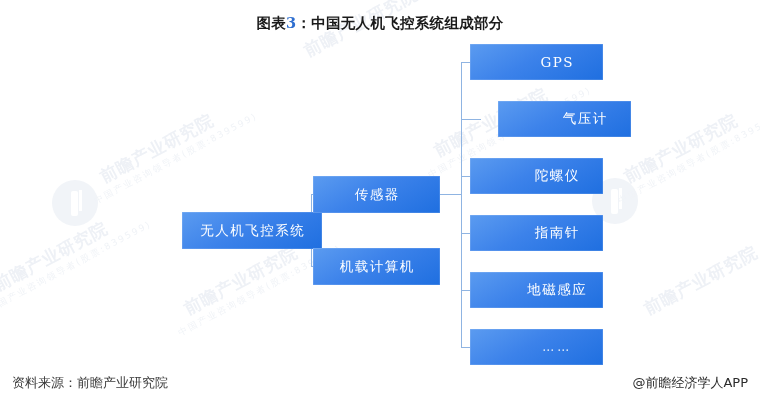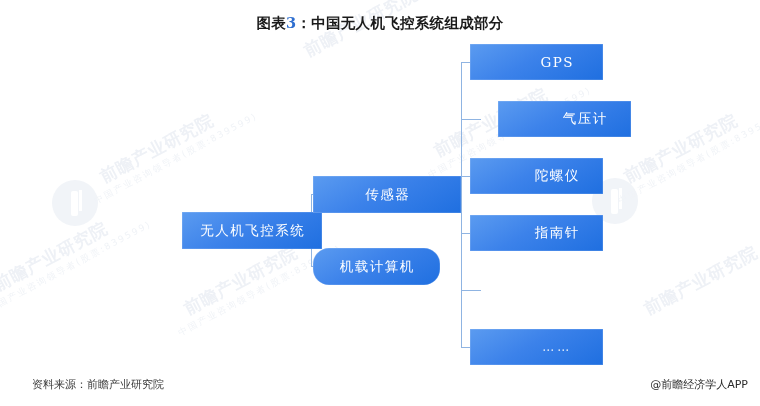--- a/index.html
+++ b/index.html
@@ -105,26 +105,25 @@
     position: absolute;
     background: #8fb4e2;
   }
   .line.h { height: 1.4px; }
   .line.v { width: 1.4px; }
 
   
   .footer {
     position: absolute;
     bottom: 14px;
-    font-size: 11px;
+    font-size: 13px;
     color: #3a3a3a;
     white-space: nowrap;
     z-index: 3;
     font-family: "DejaVu Sans", "Liberation Sans", sans-serif;
-    margin-left: 20px;
   }
   #source-note { left: 12px; }
   #app-credit  { right: 12px; color: #2b2b2b; }
 </style>
 </head>
 <body>
 
 <div id="watermark-layer">
   <div class="wm-logo" style="left:52px;  top:180px;"></div>
   <div class="wm-logo" style="left:592px; top:178px;"></div>
@@ -162,24 +161,25 @@
 
   <div class="line h" style="left:461px; top:62px;  width:20px;"></div>
   <div class="line h" style="left:461px; top:119px; width:20px;"></div>
   <div class="line h" style="left:461px; top:176px; width:20px;"></div>
   <div class="line h" style="left:461px; top:233px; width:20px;"></div>
   <div class="line h" style="left:461px; top:290px; width:20px;"></div>
   <div class="line h" style="left:461px; top:347px; width:20px;"></div>
 
   <div class="node root" style="left:150px; top:212px; width:140px; height:37px;margin-left:32px;">无人机飞控系统</div>
 
-  <div class="node" style="left:313px; top:176px; width:148px; height:37px;">传感器</div>
-  <div class="node" style="left:313px; top:248px; width:127px; height:37px;border-radius:16px;">机载计算机</div>
+  <div class="node" style="left:313px; top:176px; width:127px; height:37px;">传感器</div>
+  <div class="node" style="left:313px; top:248px; width:127px; height:37px;">机载计算机</div>
 
   <div class="node leaf" style="left:470px; top:44px; width:133px; height:36px;">GPS</div>
   <div class="node leaf" style="left:470px; top:101px; width:133px; height:36px;margin-left:28px;">气压计</div>
   <div class="node leaf" style="left:470px; top:158px; width:133px; height:36px;">陀螺仪</div>
   <div class="node leaf" style="left:470px; top:215px; width:133px; height:36px;text-align:center;">指南针</div>
+  <div class="node leaf" style="left:470px; top:272px; width:133px; height:36px;">地磁感应</div>
   <div class="node leaf dots" style="left:470px; top:329px; width:133px; height:36px;">……</div>
 </div>
 
 <div class="footer" id="source-note">资料来源：前瞻产业研究院</div>
 <div class="footer" id="app-credit">@前瞻经济学人APP</div>
 
 </body></html>

